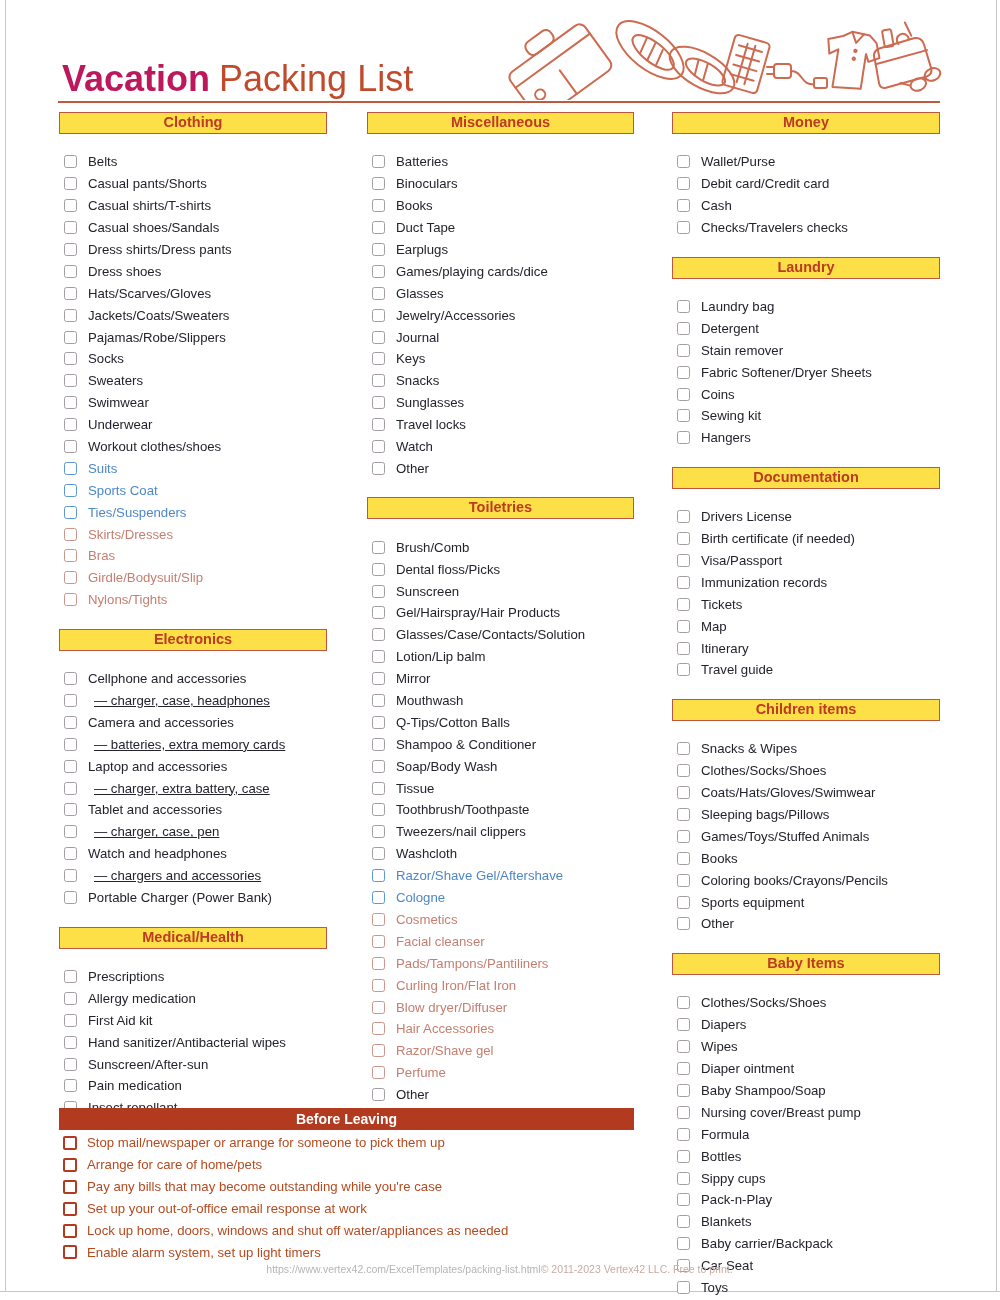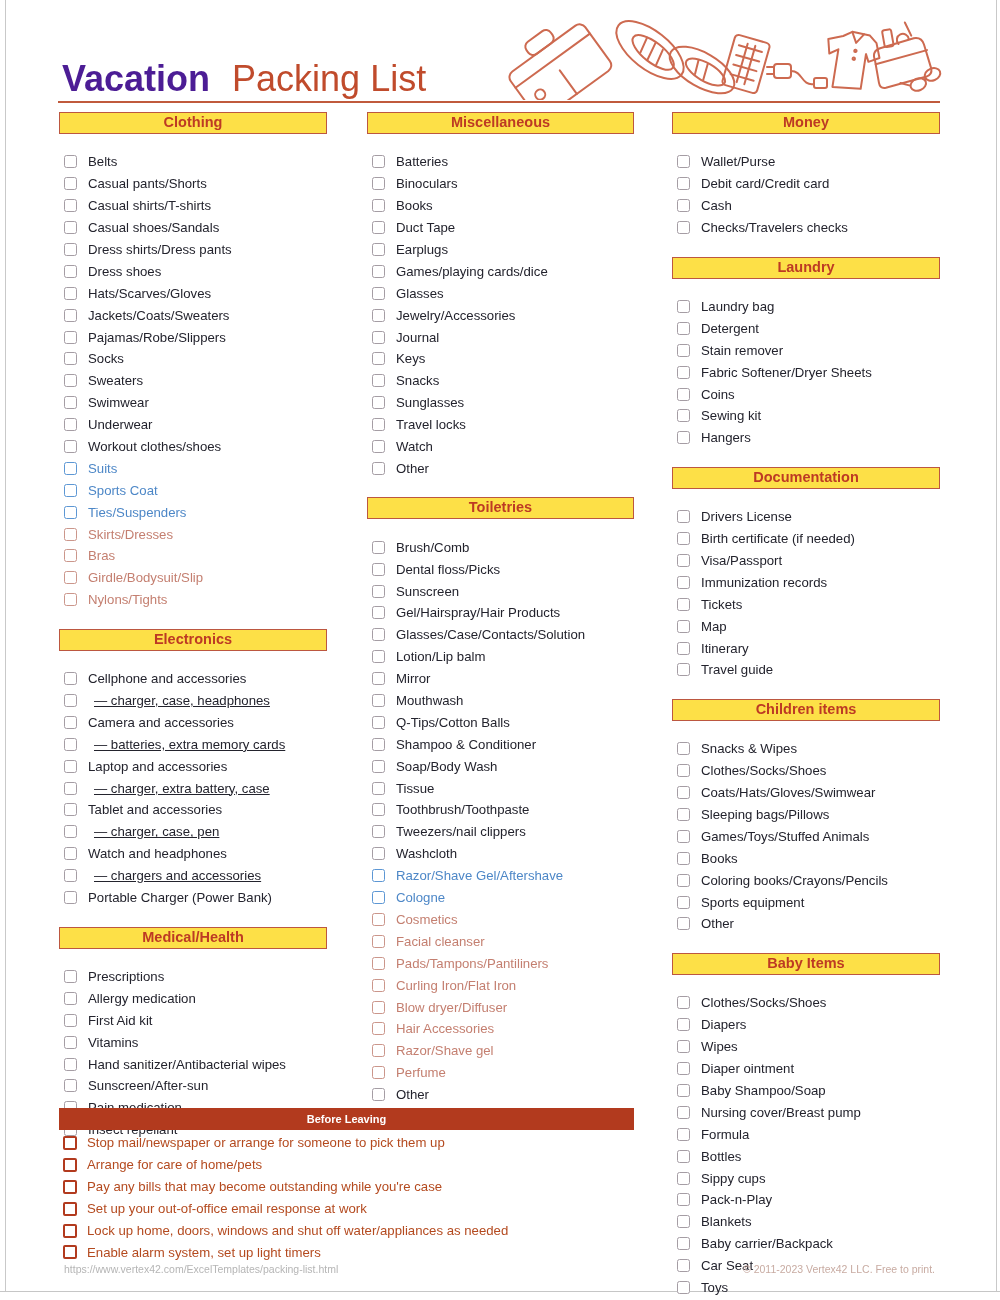--- a/index.html
+++ b/index.html
@@ -7,22 +7,22 @@
     width:1000px;height:1300px;position:relative;background:#ffffff;
     font-family:"Liberation Sans","DejaVu Sans",sans-serif;overflow:hidden;
   }
   
   .edge-left{position:absolute;left:5px;top:0;height:1291px;width:1px;background:#c9c9c9;}
   .edge-right{position:absolute;right:3px;top:0;height:1291px;width:1px;background:#c9c9c9;}
   .edge-bottom{position:absolute;left:0;right:0;top:1291px;height:1px;background:#c6c6c6;}
 
   
   .title{position:absolute;left:62px;top:34px;font-size:36px;white-space:nowrap;}
-  .title .bold{font-weight:bold;color:#4c1d95;}
-  .title .light{font-weight:normal;color:#c04b2c;margin-left:22px;}
+  .title .bold{font-weight:bold;color:#be185d;}
+  .title .light{font-weight:normal;color:#c04b2c;margin-left:9px;}
   .illus{position:absolute;left:498px;top:16px;}
   .rule{position:absolute;left:58px;width:882px;top:101px;height:2px;background:#c05a3c;}
 
   
   .col{position:absolute;top:112px;}
   #col0{left:59px;width:268px;}
   #col1{left:367px;width:267px;}
   #col2{left:672px;width:268px;}
   .section{margin-bottom:18px;}
   .sec-header{
@@ -37,31 +37,31 @@
   }
   .lbl{font-size:13.2px;color:#23232d;white-space:nowrap;}
   .cb.blue{border-color:#5d97d4;}   .lbl.blue{color:#4d87c7;}
   .cb.salmon{border-color:#cb968b;} .lbl.salmon{color:#c47f70;}
   .lbl.sub{padding-left:6px;text-decoration:underline;}
 
   
   .before{position:absolute;left:59px;top:1108px;width:575px;}
   .bl-header{
     box-sizing:border-box;height:22px;background:#b23a1e;color:#ffffff;
-    font-weight:bold;font-size:11px;text-align:center;line-height:22px;
+    font-weight:bold;font-size:14px;text-align:center;line-height:22px;
   }
   .before .items{padding-top:2px;}
   .cb-bl{
     box-sizing:border-box;width:14px;height:14px;border:2px solid #b23a1e;
     border-radius:2px;margin:0 10px 0 4px;flex:0 0 auto;background:#fff;
   }
   .lbl-bl{font-size:13.2px;color:#b44a1f;white-space:nowrap;}
 
   
-  .footer{position:absolute;left:64px;right:65px;top:1263px;display:flex;justify-content:space-between;font-size:10.5px;}
+  .footer{position:absolute;left:64px;right:65px;top:1263px;display:flex;justify-content:center;font-size:10.5px;}
   .footer .url{color:#b5b5b5;text-decoration:none;}
   .footer .copy{color:#c8aba2;}
 </style>
 </head>
 <body>
 
 <div class="edge-left"></div>
 <div class="edge-right"></div>
 <div class="edge-bottom"></div>
 
@@ -277,24 +277,20 @@
           <div class="row">
             <span class="cb"></span>
             <span class="lbl">Allergy medication</span>
           </div>
           <div class="row">
             <span class="cb"></span>
             <span class="lbl">First Aid kit</span>
           </div>
           <div class="row">
             <span class="cb"></span>
-            <span class="lbl">Vitamins</span>
-          </div>
-          <div class="row">
-            <span class="cb"></span>
             <span class="lbl">Hand sanitizer/Antibacterial wipes</span>
           </div>
           <div class="row">
             <span class="cb"></span>
             <span class="lbl">Sunscreen/After-sun</span>
           </div>
           <div class="row">
             <span class="cb"></span>
             <span class="lbl">Pain medication</span>
           </div>

